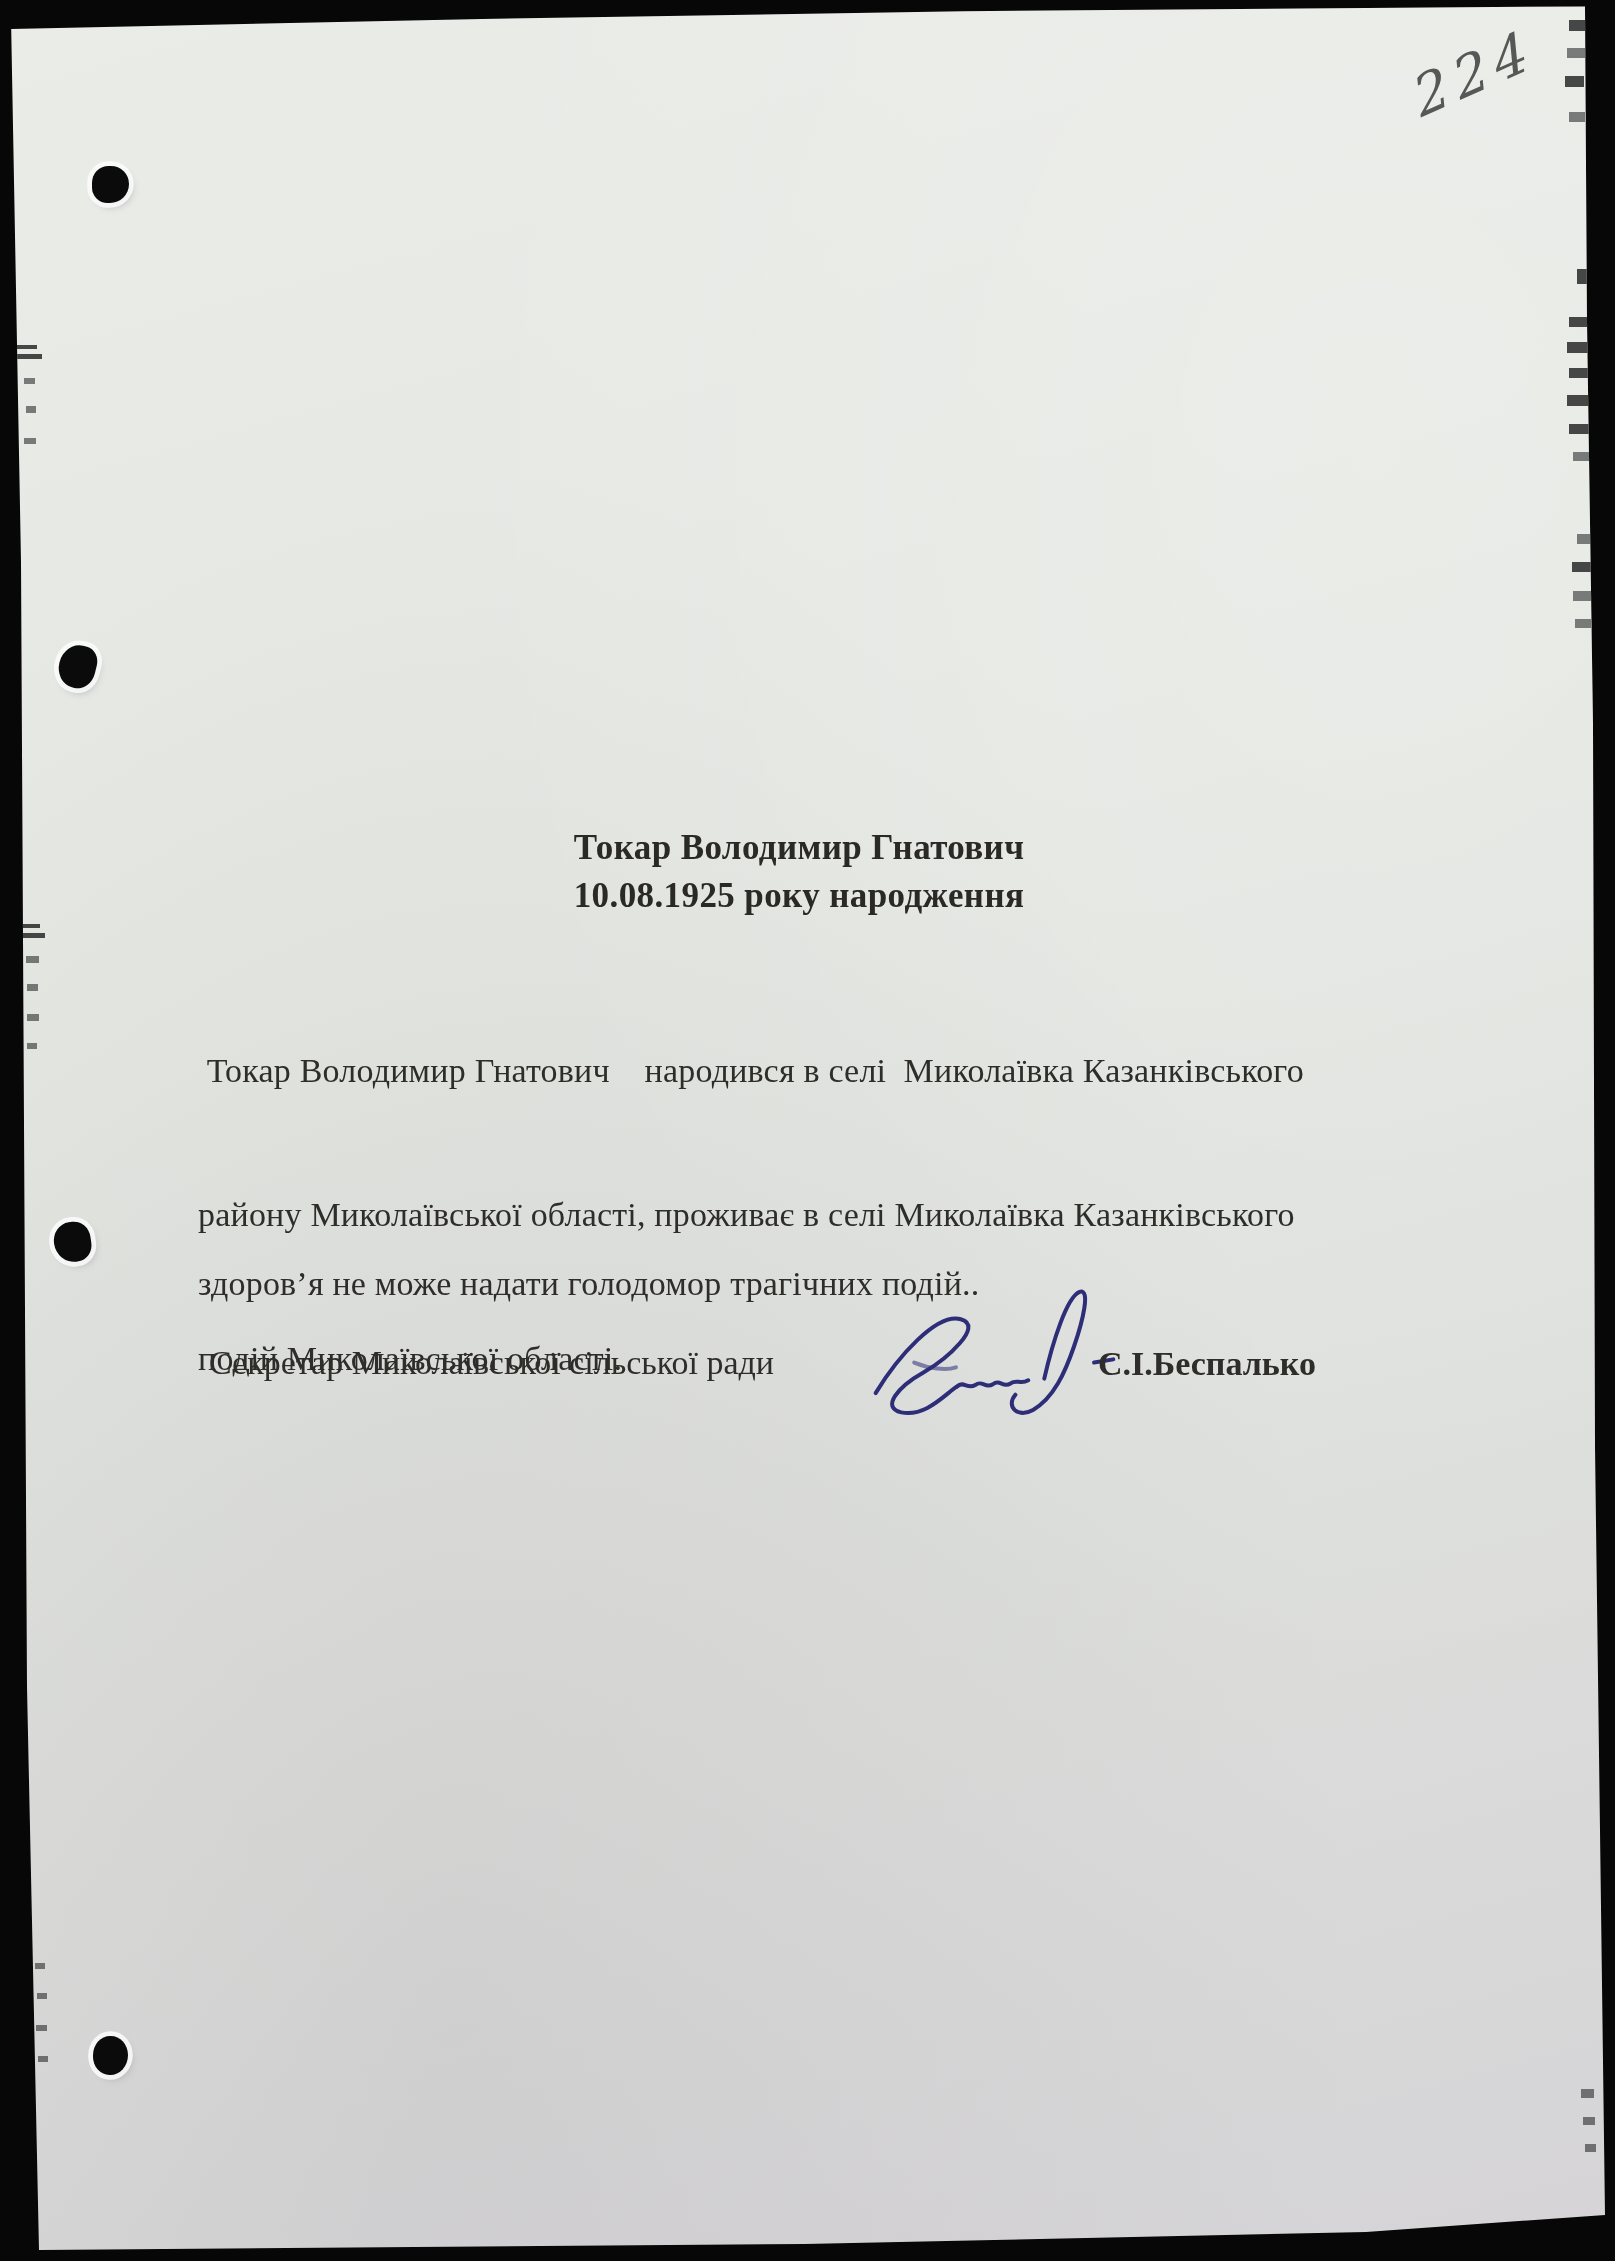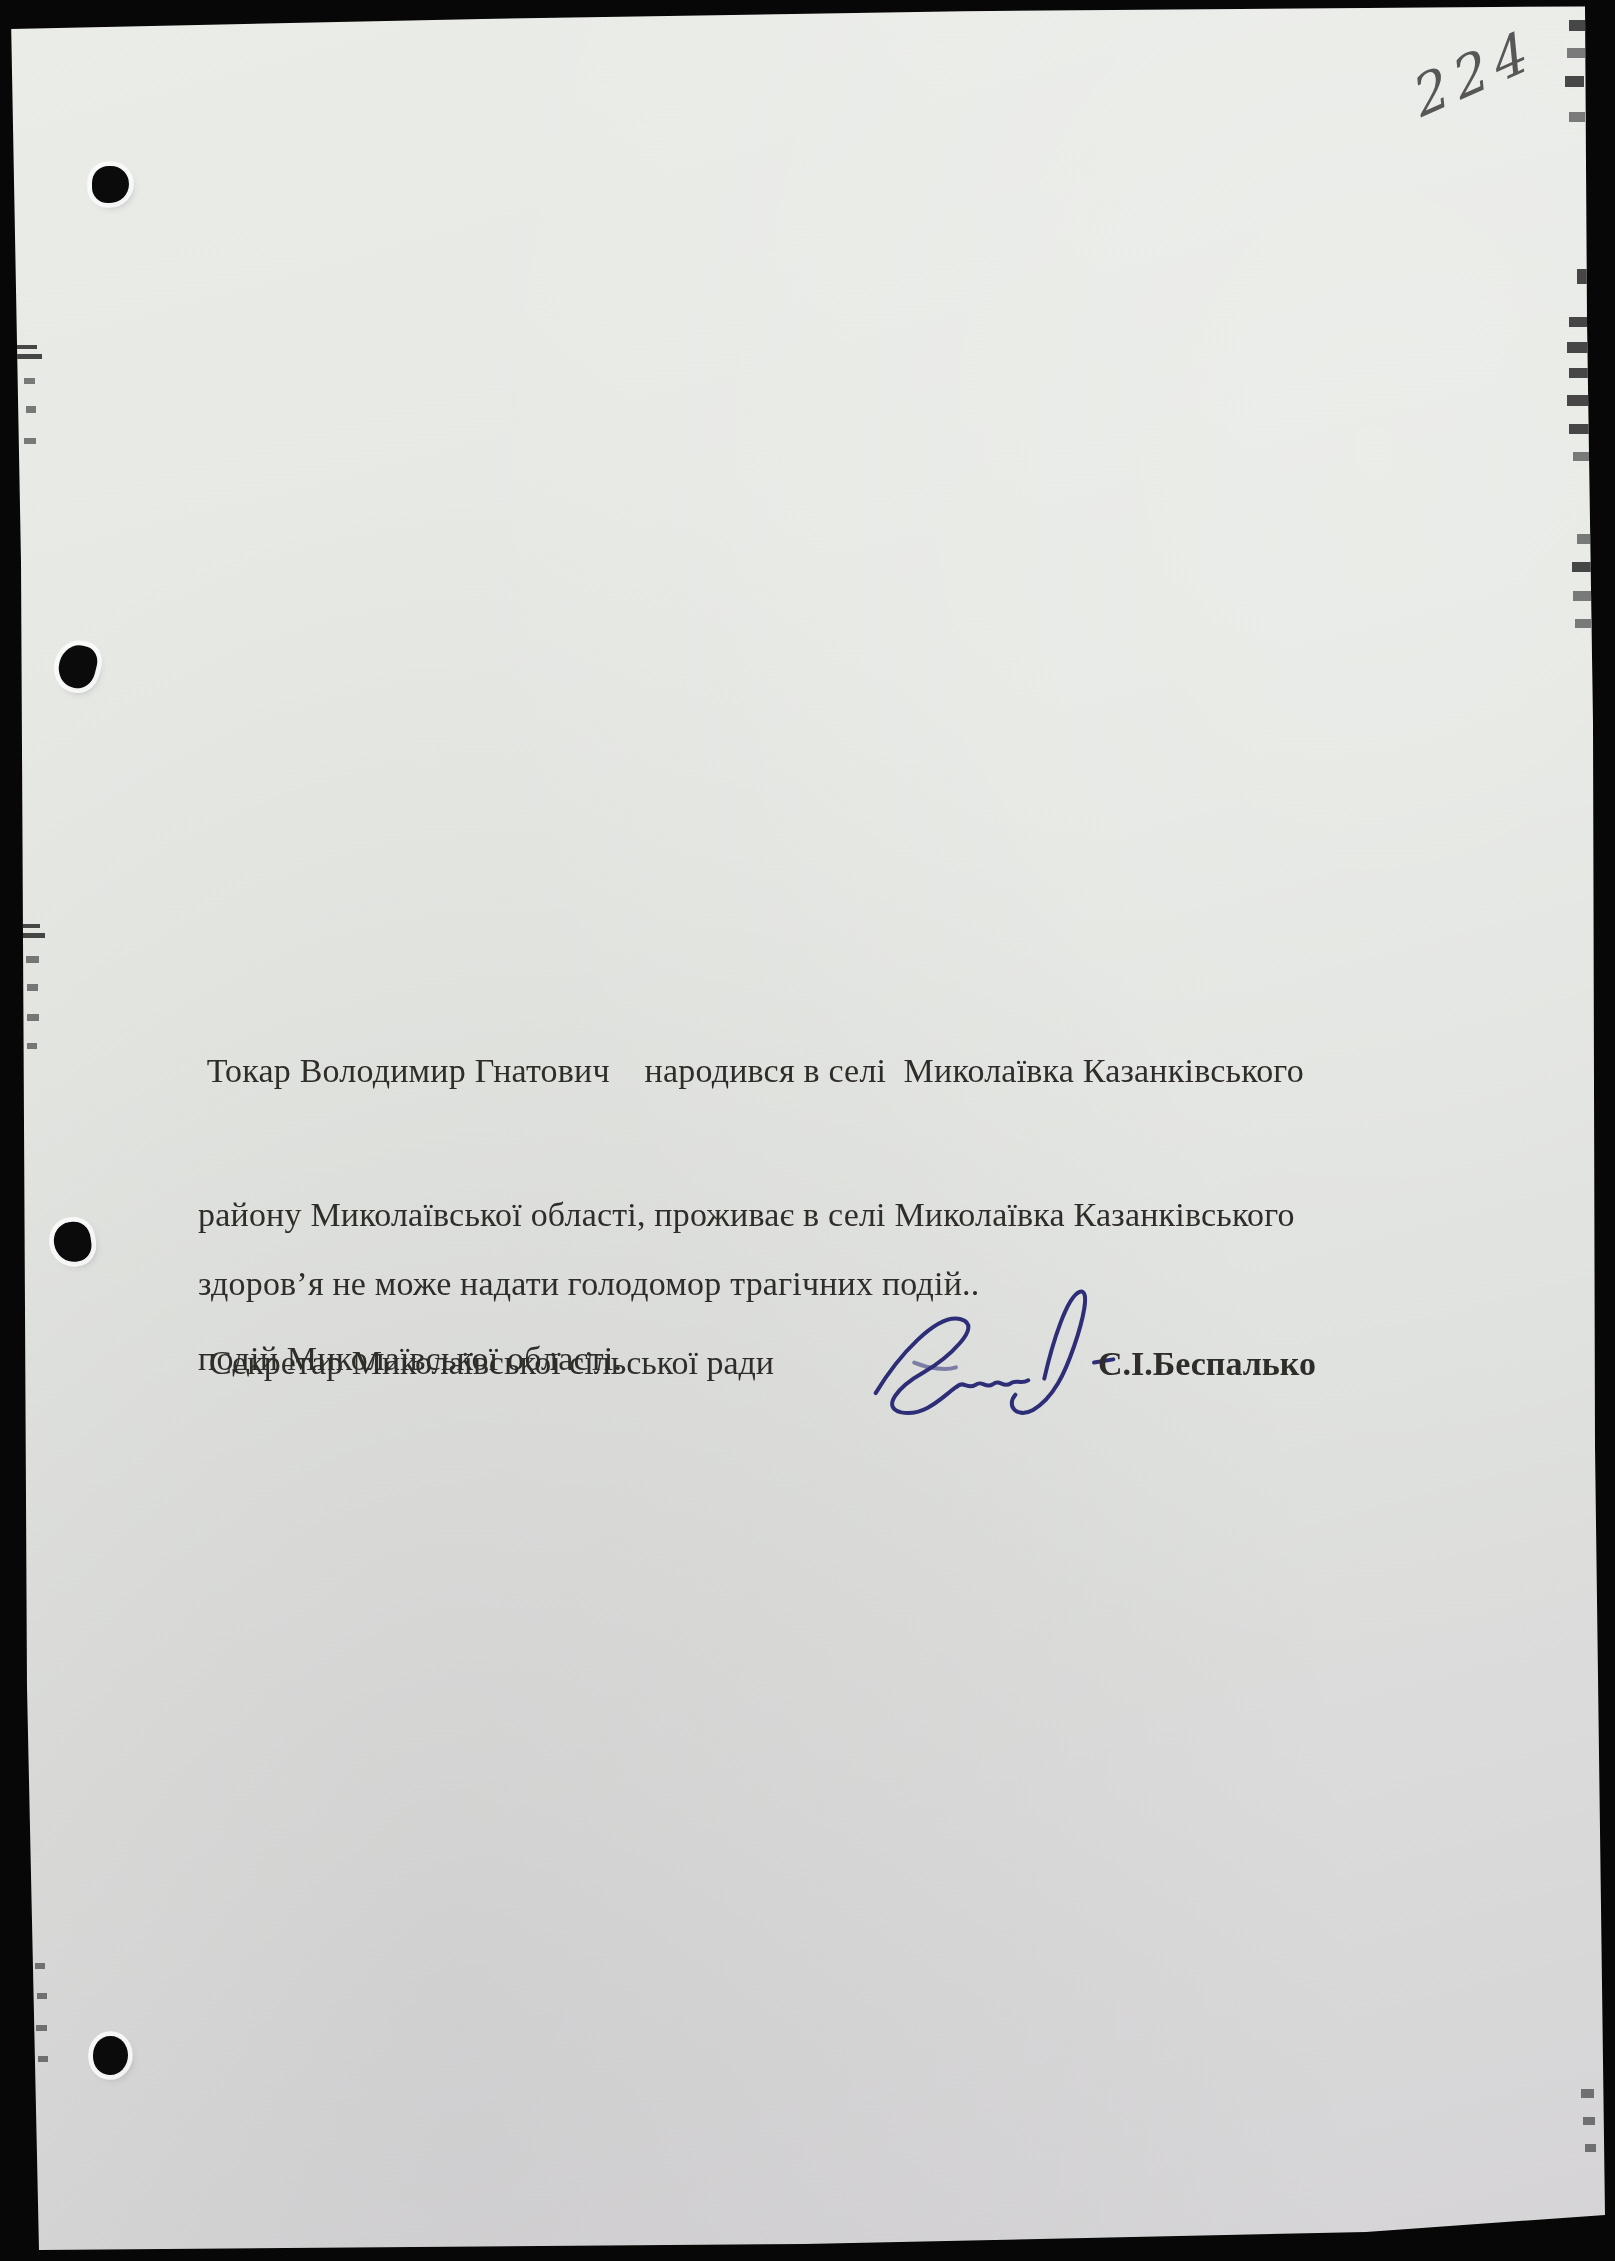--- a/index.html
+++ b/index.html
@@ -63,20 +63,24 @@
 <div class="stage">
   <div class="paper">
 
     <div class="hole hole1"></div>
     <div class="hole hole2"></div>
     <div class="hole hole3"></div>
     <div class="hole hole4"></div>
 
     <div class="page-number">224</div>
 
+    <div class="title-block">
+      <div>Токар Володимир Гнатович</div>
+      <div>10.08.1925  року народження</div>
+    </div>
 
     <div class="para p1 typed">
       <div> Токар Володимир Гнатович    народився в селі  Миколаївка Казанківського</div>
       <div>району Миколаївської області, проживає в селі Миколаївка Казанківського</div>
       <div>подій Миколаївської області.</div>
     </div>
 
     <div class="para p2 typed">
       <div>здоров’я не може надати голодомор трагічних подій..</div>
     </div>

